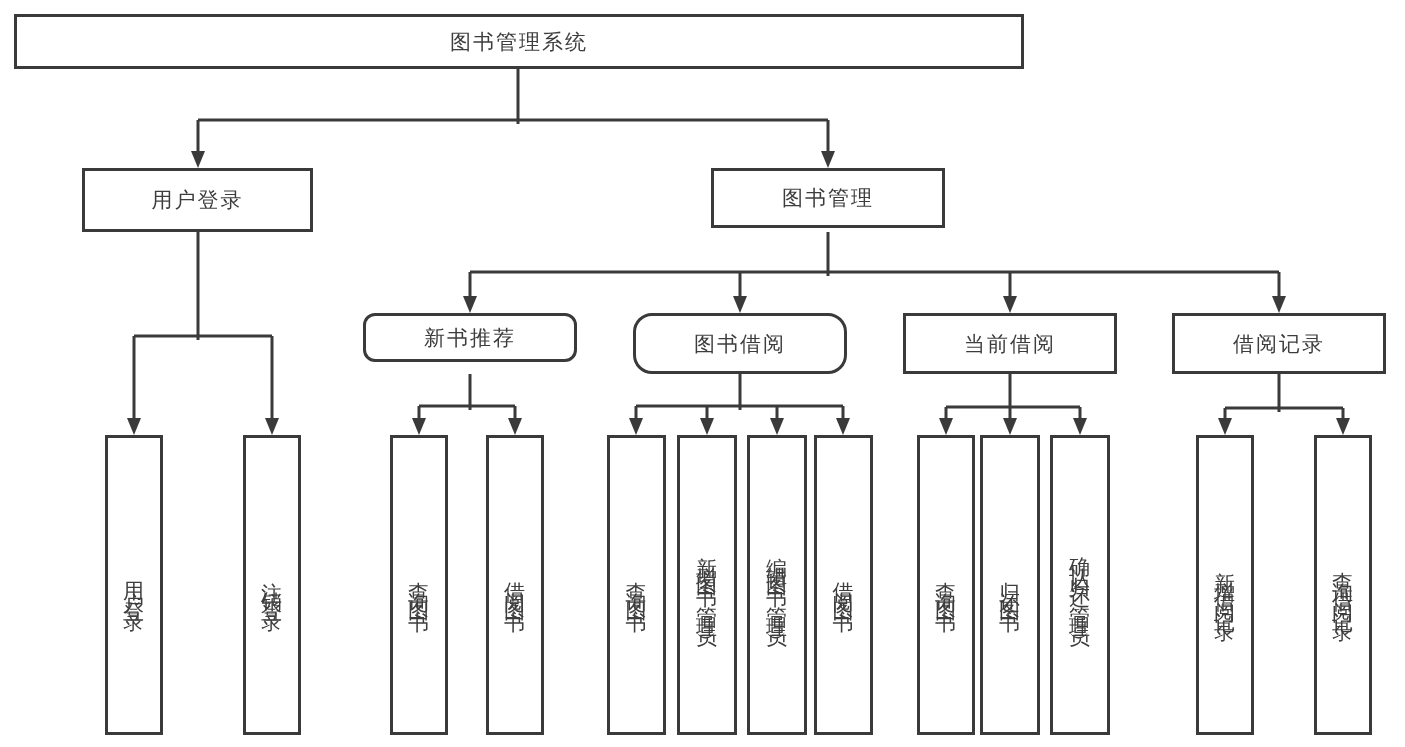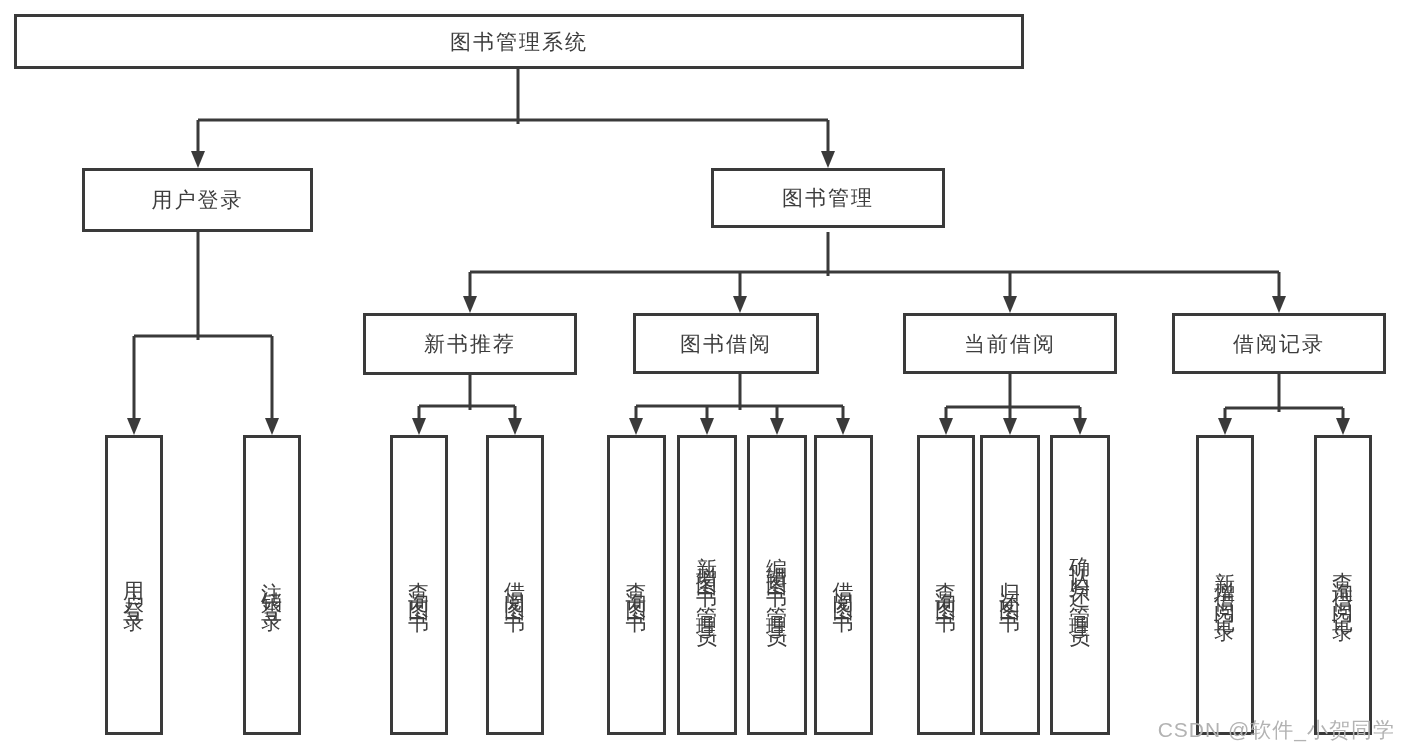--- a/index.html
+++ b/index.html
@@ -115,24 +115,24 @@
     <span class="hlabel">图书管理系统</span>
   </div>
 
   <div class="box" style="left:82px; top:168px; width:231px; height:64px;">
     <span class="hlabel">用户登录</span>
   </div>
   <div class="box" style="left:711px; top:168px; width:234px; height:60px;">
     <span class="hlabel">图书管理</span>
   </div>
 
-  <div class="box" style="left:363px; top:313px; width:214px; height:62px;">
+  <div class="box" style="left:363px; top:313px; width:214px; height:49px;border-radius:12px;">
     <span class="hlabel">新书推荐</span>
   </div>
-  <div class="box" style="left:633px; top:313px; width:186px; height:61px;">
+  <div class="box" style="left:633px; top:313px; width:214px; height:61px;border-radius:19px;">
     <span class="hlabel">图书借阅</span>
   </div>
   <div class="box" style="left:903px; top:313px; width:214px; height:61px;">
     <span class="hlabel">当前借阅</span>
   </div>
   <div class="box" style="left:1172px; top:313px; width:214px; height:61px;text-align:center;">
     <span class="hlabel">借阅记录</span>
   </div>
 
   <div class="box leaf" style="left:105px; width:58px;">
@@ -172,15 +172,14 @@
     <span class="vtext">确认归还（管理员）</span>
   </div>
 
   <div class="box leaf" style="left:1196px; width:58px;">
     <span class="vtext">新增借阅记录</span>
   </div>
   <div class="box leaf" style="left:1314px; width:58px;">
     <span class="vtext">查询借阅记录</span>
   </div>
 
-  <div id="watermark">CSDN @软件_小贺同学</div>
 
 </div>
 
 </body></html>

